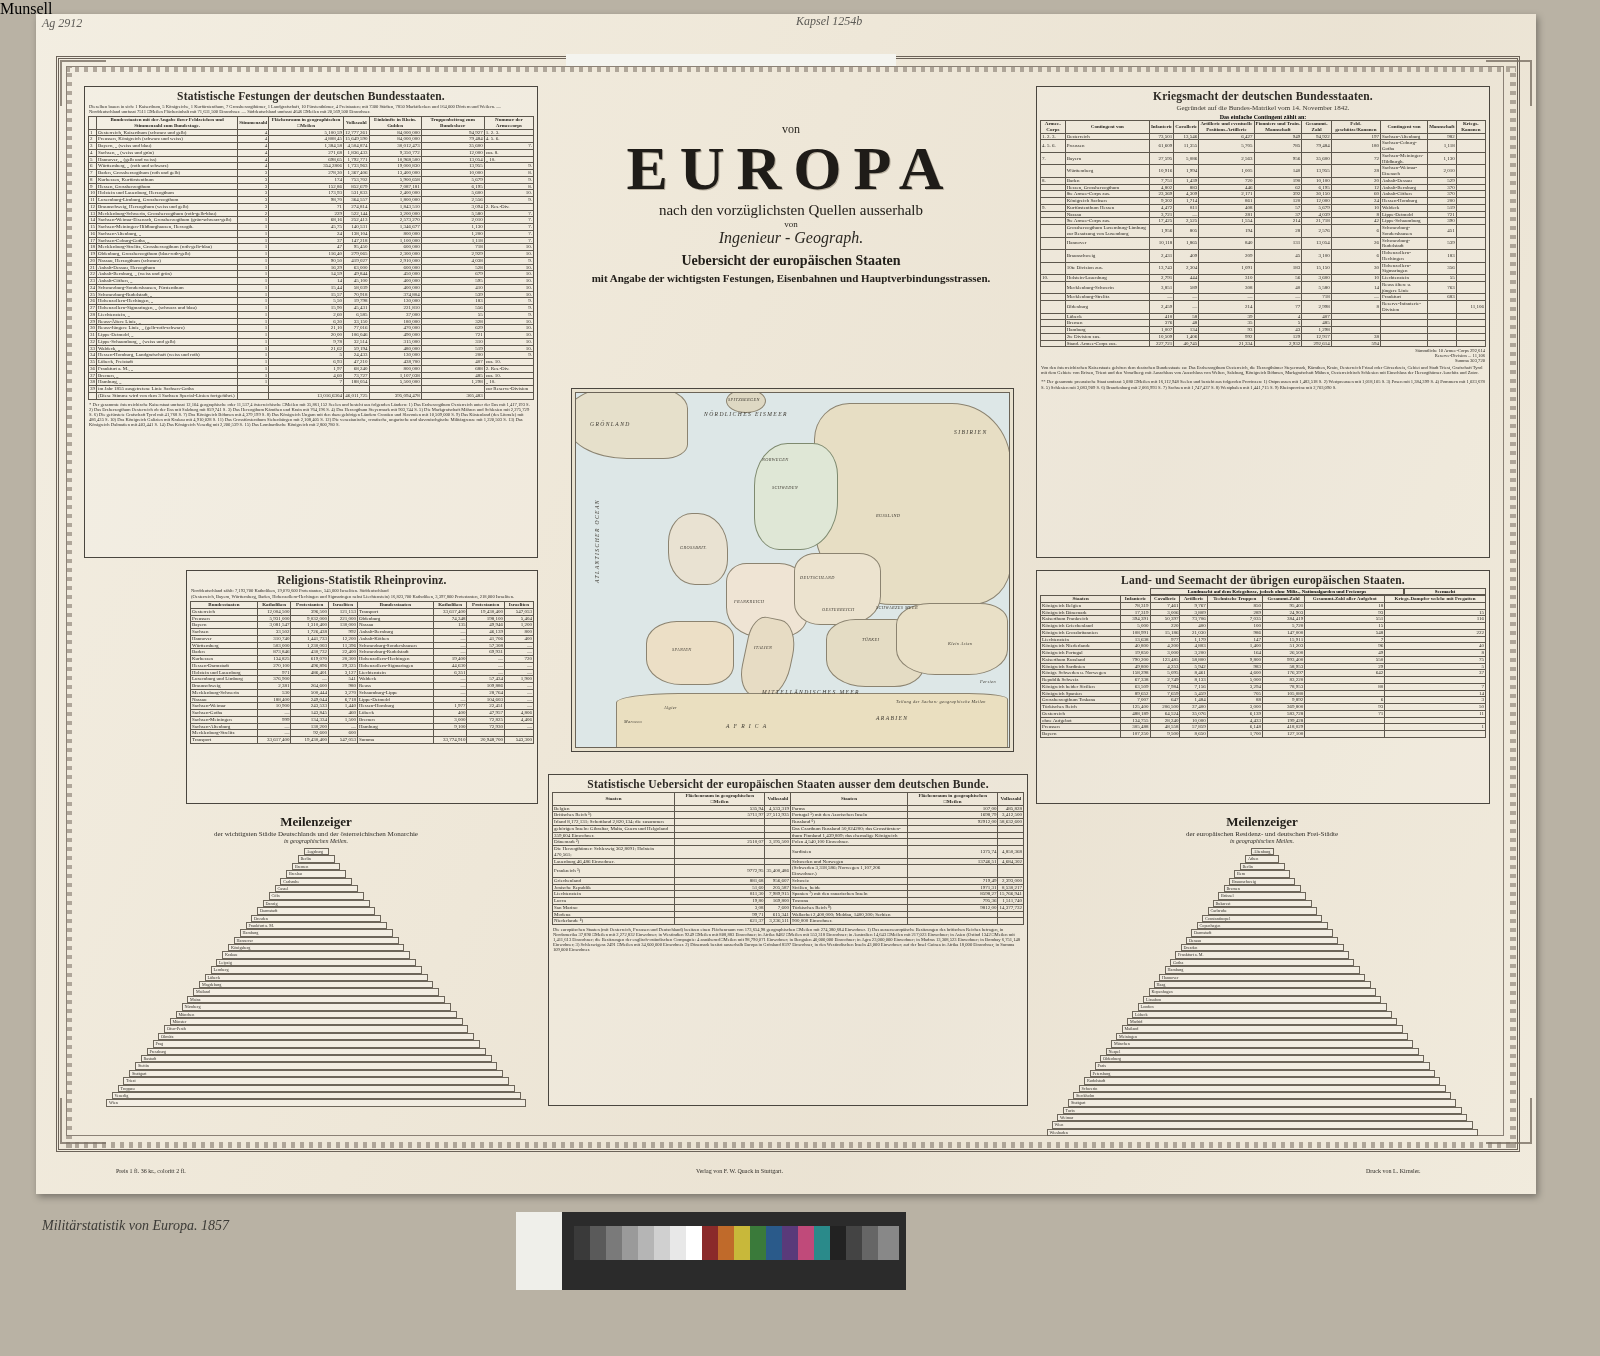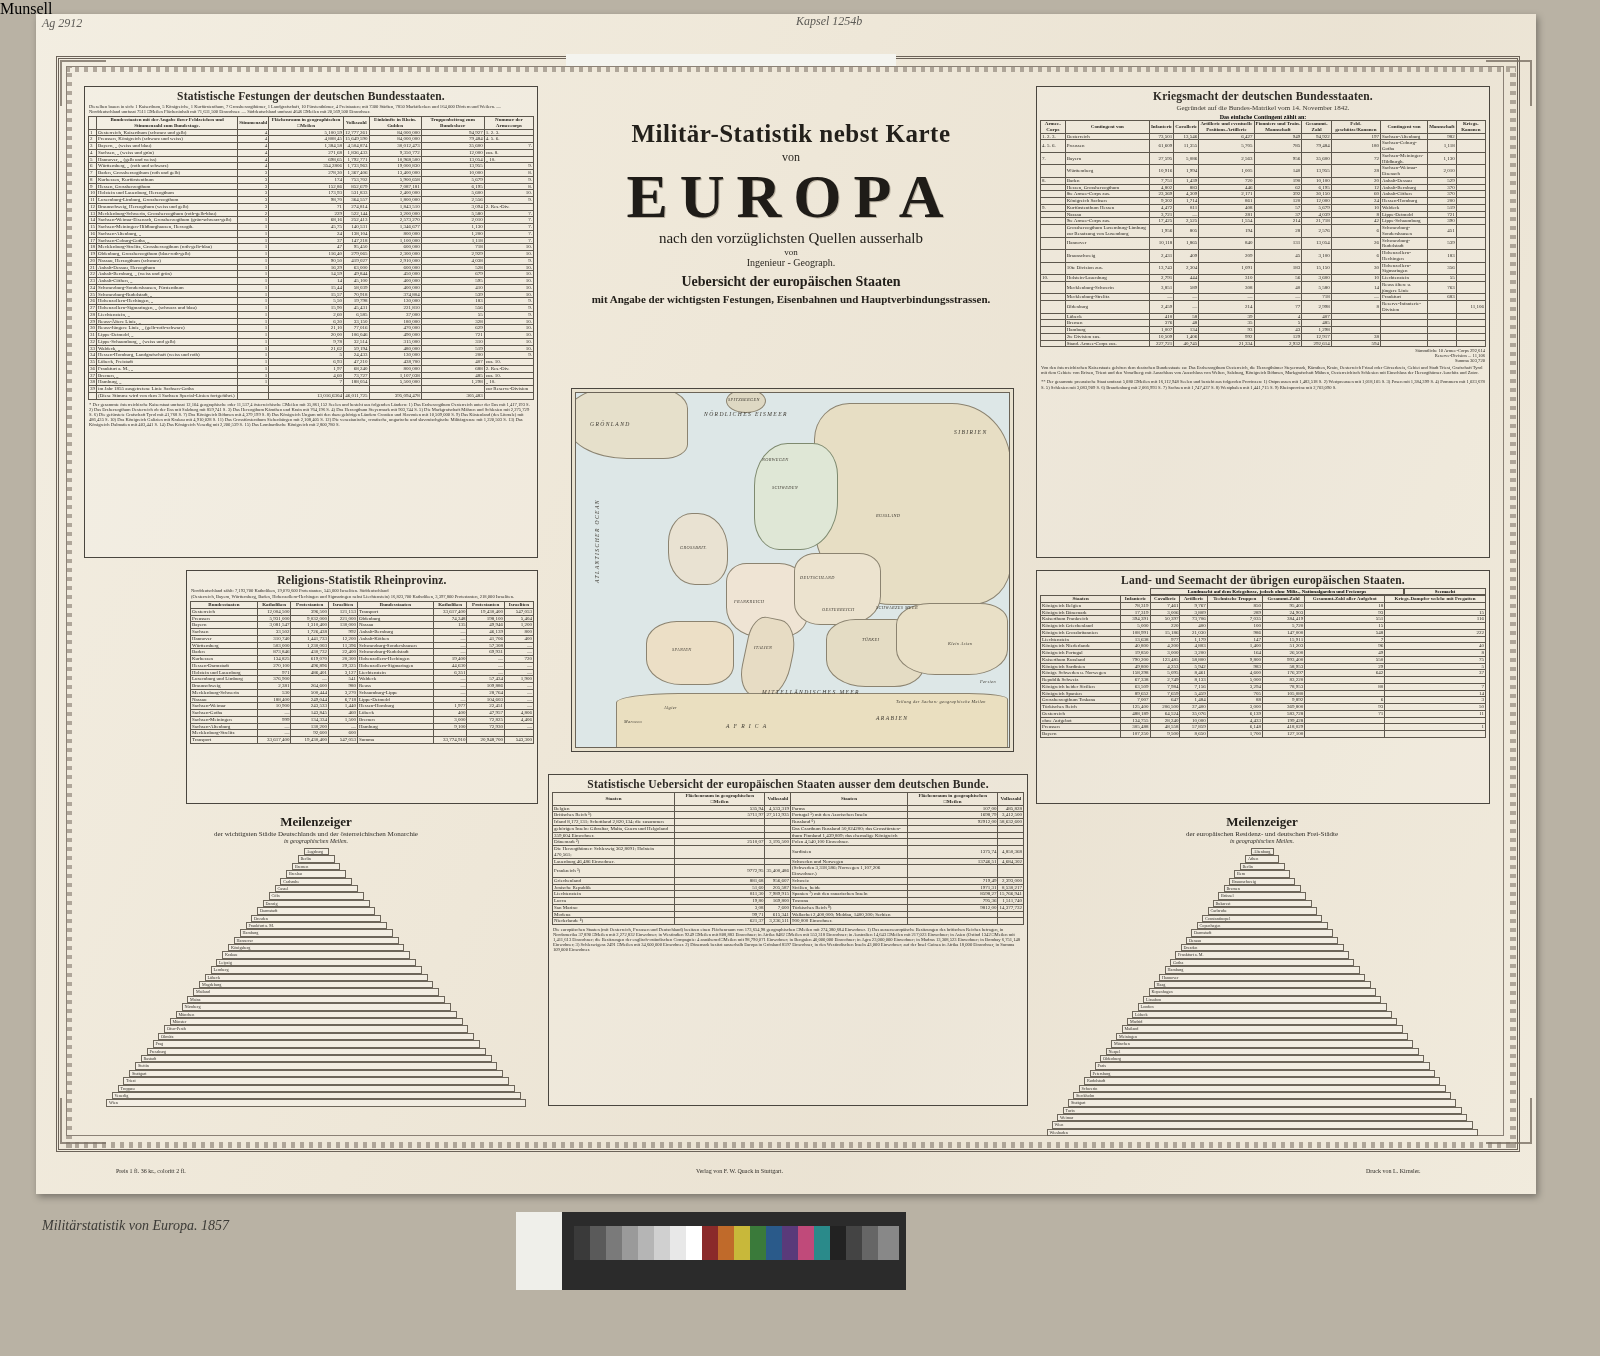--- a/index.html
+++ b/index.html
@@ -73,21 +73,21 @@
   }
   .t-von{font-size:12px;margin-top:2px;color:#2b2822;}
   .t-europa{
     font-size:62px;font-weight:bold;letter-spacing:12px;color:#1f1c18;
     line-height:.95;margin:2px 0 4px;
     text-shadow:1px 1px 0 #b9b0a0;
   }
   .t-line2{font-size:15px;color:#23201b;}
   .t-vonsm{font-size:9px;color:#2b2822;}
   .t-author{font-size:24px;font-weight:bold;letter-spacing:2px;color:#1f1c18;}
-  .t-role{font-size:10px;color:#2b2822;}
+  .t-role{font-size:16px;font-style:italic;color:#2b2822;}
   .t-sub1{font-size:14px;font-weight:bold;margin-top:6px;color:#23201b;}
   .t-sub2{font-size:11px;font-weight:bold;margin-top:3px;color:#23201b;}
 
   
   #map-panel{position:absolute;left:535px;top:374px;width:441px;height:362px;
     border:1px solid #4a463f;background:#e9e2cf;overflow:hidden;}
   #map-inner{position:absolute;inset:3px;border:1px solid #6b6458;overflow:hidden;background:#e6ddc8;}
   .sea{position:absolute;background:#dfe8ea;}
   .land{position:absolute;}
   .maplbl{position:absolute;font-size:4.3px;color:#3b372f;letter-spacing:.4px;font-style:italic;}
@@ -118,21 +118,20 @@
 
   <div class="frame-outer"></div>
   <div class="frame-deco"></div>
   <div class="frame-inner"></div>
   <div class="corner c-tl"></div>
   <div class="corner c-tr"></div>
   <div class="corner c-bl"></div>
   <div class="corner c-br"></div>
 
   <div id="title-block">
-    <div class="t-main">Militär-Statistik nebst Karte</div>
     <div class="t-von">von</div>
     <div class="t-europa">EUROPA</div>
     <div class="t-line2">nach den vorzüglichsten Quellen ausserhalb</div>
     <div class="t-vonsm">von</div>
     <div class="t-role">Ingenieur - Geograph.</div>
     <div class="t-sub1">Uebersicht der europäischen Staaten</div>
     <div class="t-sub2">mit Angabe der wichtigsten Festungen, Eisenbahnen und Hauptverbindungsstrassen.</div>
   </div>
 
   <div id="map-panel">

